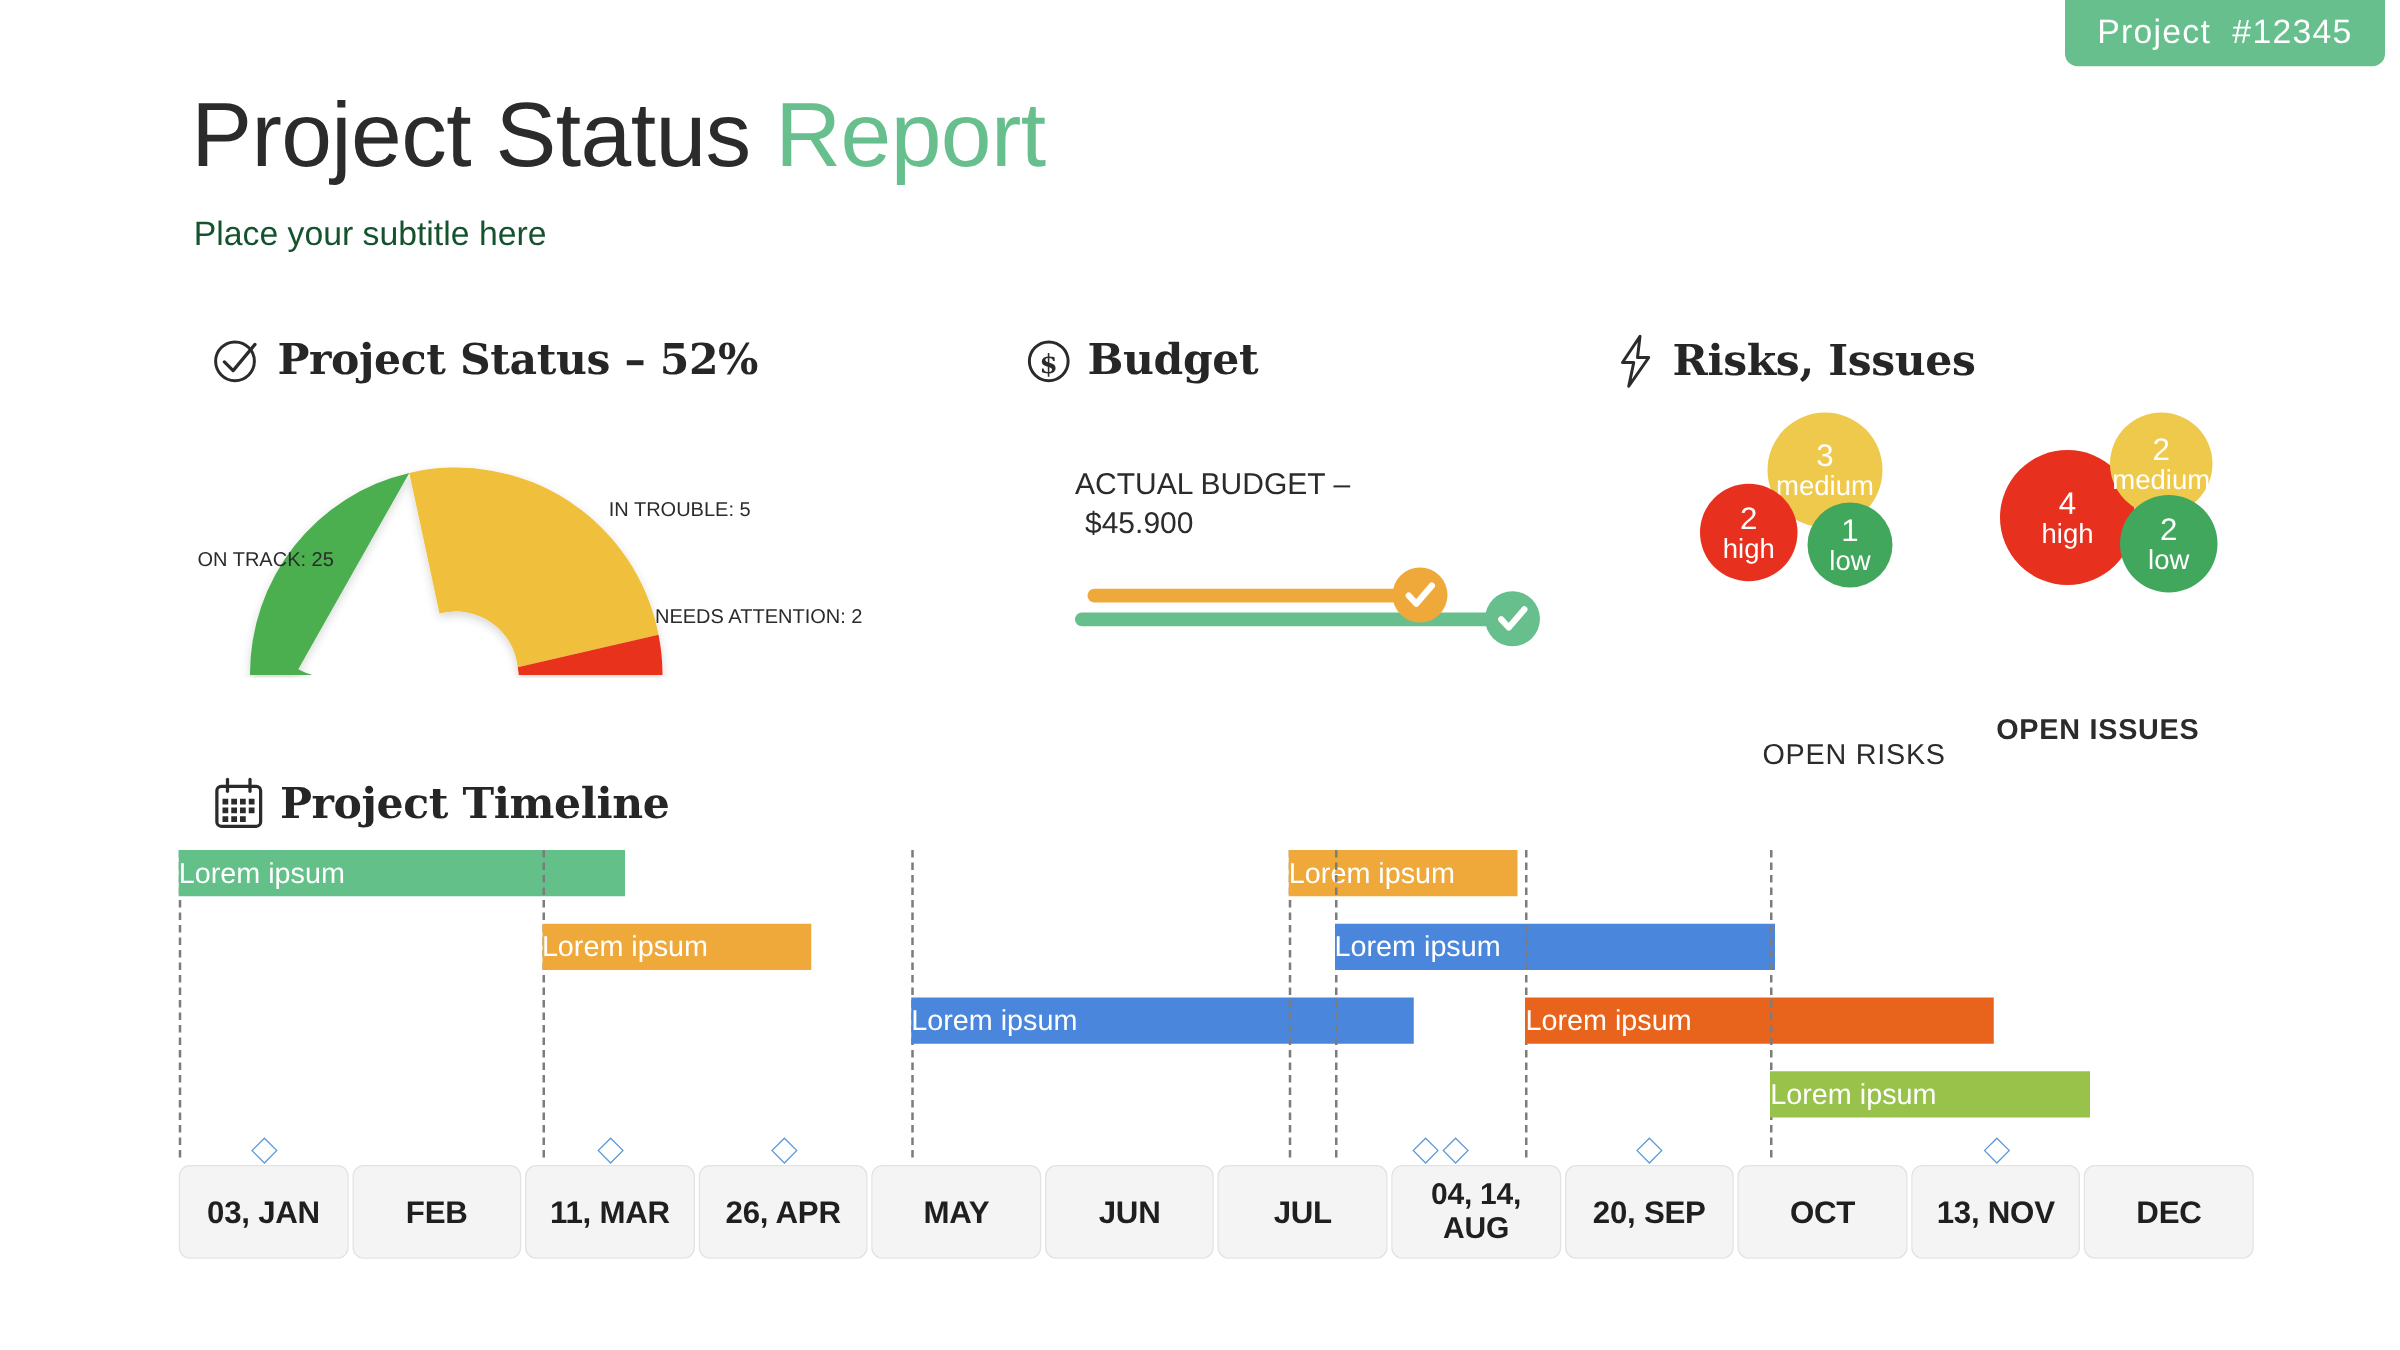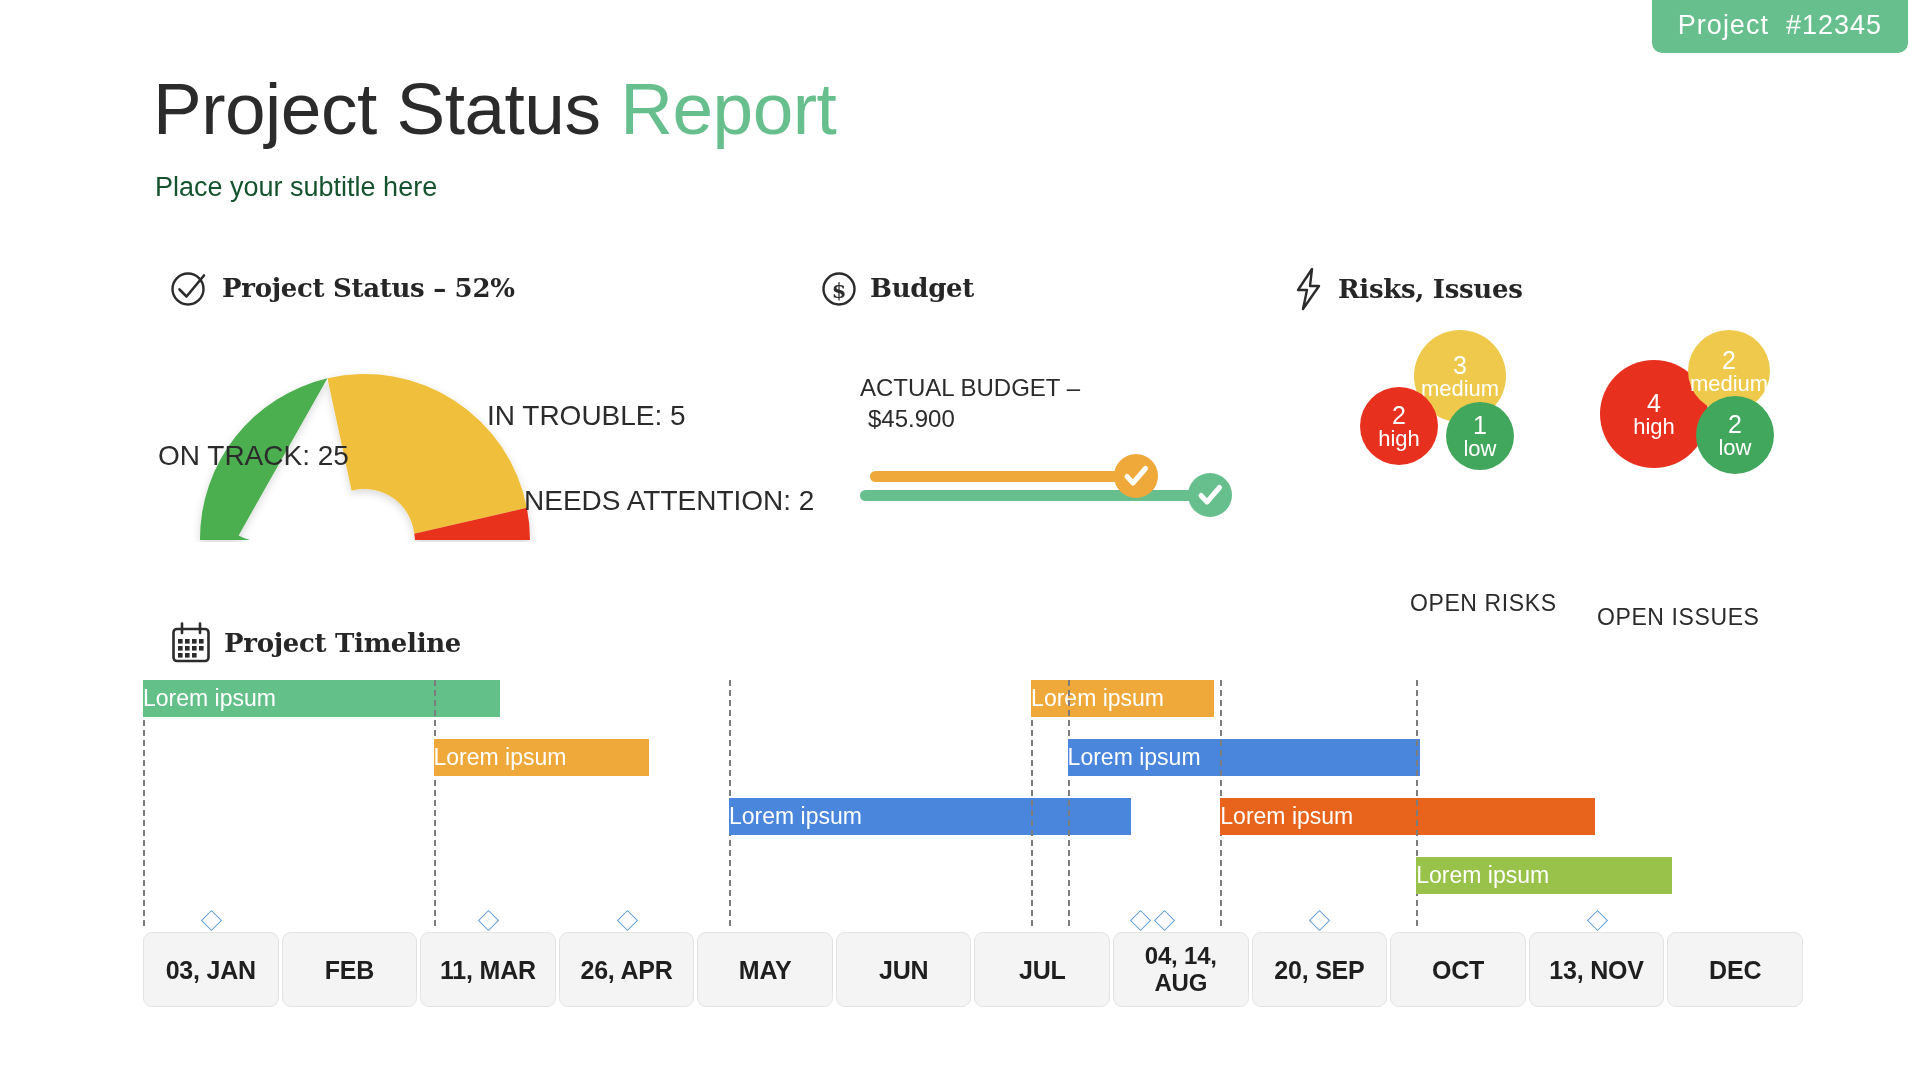--- a/index.html
+++ b/index.html
@@ -59,38 +59,38 @@
   
   .sec-head {
     position: absolute;
     display: flex;
     align-items: center;
     gap: 10px;
     white-space: nowrap;
   }
   .sec-head .sec-title {
     font-family: "DejaVu Serif", serif;
-    font-size: 26px;
+    font-size: 34px;
     font-weight: 700;
     color: #262626;
     letter-spacing: -0.3px;
   }
   .sec-icon { flex: 0 0 auto; display: block; }
 
   #head-status   { left: 168px;  top: 266px; }
   #head-budget   { left: 820px;  top: 266px; }
   #head-risks    { left: 1290px; top: 266px; }
   #head-timeline { left: 168px;  top: 620px; }
 
   
   .gauge-wrap { position: absolute; left: 190px; top: 352px; width: 350px; height: 190px; }
 
   .gauge-label {
     position: absolute;
-    font-size: 28px;
+    font-size: 16px;
     color: #2b2b2b;
     white-space: nowrap;
   }
   #lbl-on-track   { left: 158px; top: 440px; }
   #lbl-trouble    { left: 487px; top: 400px; }
   #lbl-attention  { left: 524px; top: 485px; }
 
   
   .budget-row { position: absolute; }
   #budget-actual  { left: 860px; top: 340px; }
@@ -142,21 +142,21 @@
 
   .risk-caption {
     position: absolute;
     font-size: 23px;
     letter-spacing: 0.6px;
     color: #2b2b2b;
     white-space: nowrap;
     margin-top: 42px;
   }
   #cap-open-risks  { left: 1410px; top: 548px; }
-  #cap-open-issues { left: 1597px; top: 562px; }
+  #cap-open-issues { left: 1597px; top: 528px; font-weight: bold; }
 
   
   .timeline { position: absolute; left: 143px; top: 680px; width: 1660px; height: 330px; }
 
   .tl-bars { position: absolute; left: 0; top: 0; width: 1660px; height: 240px; }
 
   .tl-leader {
     position: absolute;
     width: 0;
     border-left: 2px dashed #7c7c7c;

